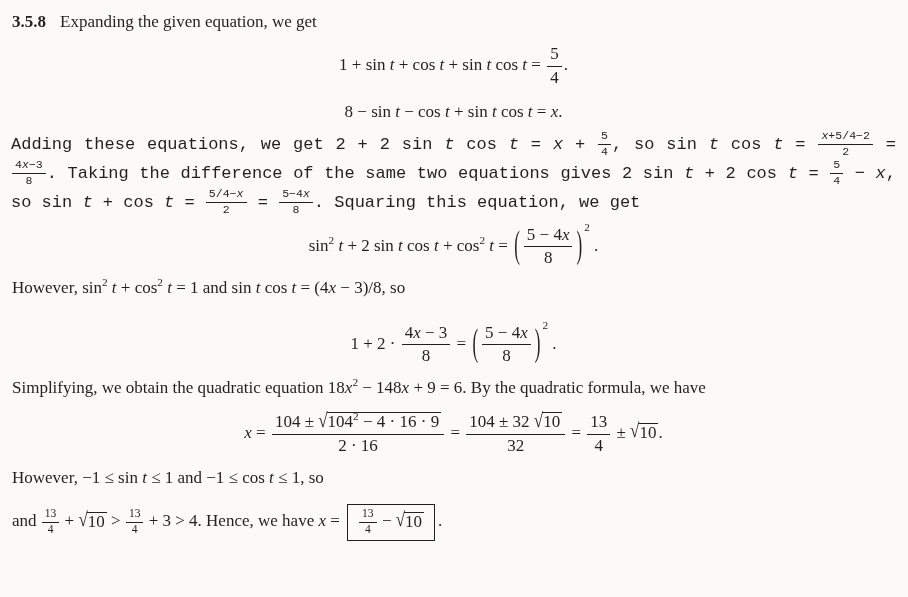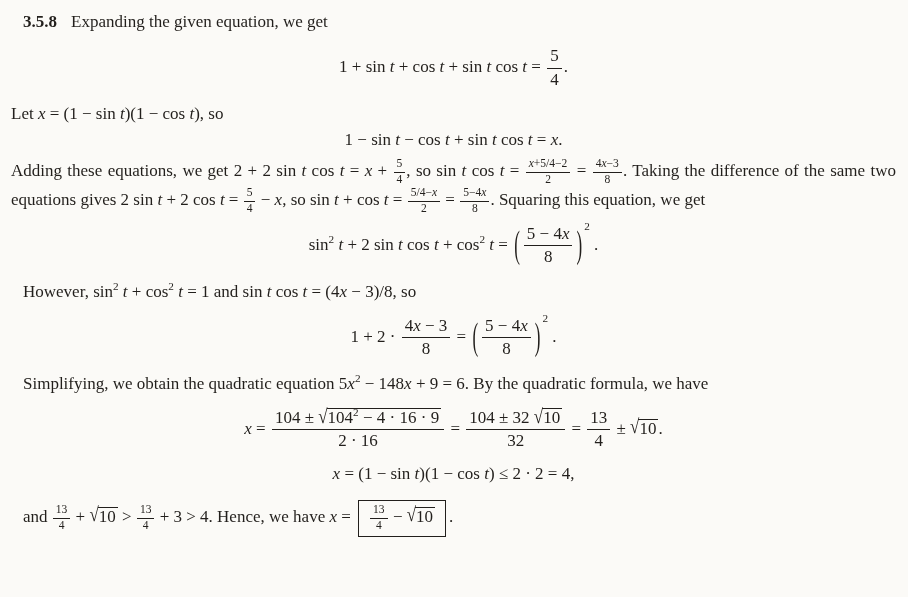--- a/index.html
+++ b/index.html
@@ -7,31 +7,31 @@
     width: 908px; height: 597px;
     box-sizing: border-box;
     padding: 8px 12px 0 11px;
     overflow: hidden;
     background: #fbfaf7;
     color: #221f1c;
     font-family: "Liberation Serif", "DejaVu Serif", serif;
     font-size: 17px;
     line-height: 1.42;
   }
-  .para { margin: 12px; }
+  .para { margin: 1px; }
   .p2 { text-align: justify; }
   .eq  { margin: 0; text-align: center; }
 
   .p1 { margin-top: 2px; }
   .e1 { margin: 10px 0 12px; }
   .pl { margin: 4px 0 2px; }
   .e2 { margin: 0 0 6px; }
-  .p2 { margin: 4px 0 0; }
+  .p2 { margin: 4px 0 0; font-family: Liberation Mono, monospace; }
   .e3 { margin: 8px 0 8px; }
-  .e4 { margin: 12px 0 10px; }
+  .e4 { margin: 22px 0 10px; }
   .e5 { margin: 12px 0 10px; }
   .e6 { margin: 10px 0 10px; }
   .p6 { margin-top: 14px; }
 
   .num { font-weight: bold; margin-right: 14px; }
   .i   { font-style: italic; }
   .r   { }
 
   .sup { font-size: 0.66em; vertical-align: 0.6em; line-height: 0; }
   .big + .sup { vertical-align: 1.8em; }
@@ -56,33 +56,32 @@
            padding: 3px 10px; margin: 0 3px; vertical-align: middle; }
 </style>
 </head>
 <body style="background: rgb(251, 250, 247); color: rgb(34, 31, 28);">
 
 <main class="page">
   <p class="para p1"><span class="num">3.5.8</span><span>Expanding the given equation, we get</span></p>
 
   <div class="eq e1"><span class="r">1 + sin </span><span class="i">t</span><span class="r"> + cos </span><span class="i">t</span><span class="r"> + sin </span><span class="i">t</span><span class="r"> cos </span><span class="i">t</span><span class="r"> = </span><span class="frac"><span class="fn"><span class="r">5</span></span><span class="fd"><span class="r">4</span></span></span><span class="r">.</span></div>
 
-  <p class="para pl"><span class="r">Let </span><span class="i">x</span><span class="r"> = (1 − sin </span><span class="i">t</span><span class="r">)(1 − cos </span><span class="i">t</span><span class="r">), so</span></p>
 
-  <div class="eq e2"><span class="r">1 − sin </span><span class="i">t</span><span class="r"> − cos </span><span class="i">t</span><span class="r"> + sin </span><span class="i">t</span><span class="r"> cos </span><span class="i">t</span><span class="r"> = </span><span class="i">x</span><span class="r">.</span></div>
+  <div class="eq e2"><span class="r">8 − sin </span><span class="i">t</span><span class="r"> − cos </span><span class="i">t</span><span class="r"> + sin </span><span class="i">t</span><span class="r"> cos </span><span class="i">t</span><span class="r"> = </span><span class="i">x</span><span class="r">.</span></div>
 
   <p class="para p2"><span class="r">Adding these equations, we get 2 + 2 sin </span><span class="i">t</span><span class="r"> cos </span><span class="i">t</span><span class="r"> = </span><span class="i">x</span><span class="r"> + </span><span class="frac small"><span class="fn"><span class="r">5</span></span><span class="fd"><span class="r">4</span></span></span><span class="r">, so sin </span><span class="i">t</span><span class="r"> cos </span><span class="i">t</span><span class="r"> = </span><span class="frac small"><span class="fn"><span class="i">x</span><span class="r">+5/4−2</span></span><span class="fd"><span class="r">2</span></span></span><span class="r"> = </span><span class="frac small"><span class="fn"><span class="r">4</span><span class="i">x</span><span class="r">−3</span></span><span class="fd"><span class="r">8</span></span></span><span class="r">. Taking the difference of the same two equations gives 2 sin </span><span class="i">t</span><span class="r"> + 2 cos </span><span class="i">t</span><span class="r"> = </span><span class="frac small"><span class="fn"><span class="r">5</span></span><span class="fd"><span class="r">4</span></span></span><span class="r"> − </span><span class="i">x</span><span class="r">, so sin </span><span class="i">t</span><span class="r"> + cos </span><span class="i">t</span><span class="r"> = </span><span class="frac small"><span class="fn"><span class="r">5/4−</span><span class="i">x</span></span><span class="fd"><span class="r">2</span></span></span><span class="r"> = </span><span class="frac small"><span class="fn"><span class="r">5−4</span><span class="i">x</span></span><span class="fd"><span class="r">8</span></span></span><span class="r">. Squaring this equation, we get</span></p>
 
   <div class="eq e3"><span class="r">sin</span><span class="sup"><span class="r">2</span></span><span class="r"> </span><span class="i">t</span><span class="r"> + 2 sin </span><span class="i">t</span><span class="r"> cos </span><span class="i">t</span><span class="r"> + cos</span><span class="sup"><span class="r">2</span></span><span class="r"> </span><span class="i">t</span><span class="r"> = </span><span class="big">(</span><span class="frac"><span class="fn"><span class="r">5 − 4</span><span class="i">x</span></span><span class="fd"><span class="r">8</span></span></span><span class="big">)</span><span class="sup"><span class="r">2</span></span><span class="r"> .</span></div>
 
   <p class="para p3"><span class="r">However, sin</span><span class="sup"><span class="r">2</span></span><span class="r"> </span><span class="i">t</span><span class="r"> + cos</span><span class="sup"><span class="r">2</span></span><span class="r"> </span><span class="i">t</span><span class="r"> = 1 and sin </span><span class="i">t</span><span class="r"> cos </span><span class="i">t</span><span class="r"> = (4</span><span class="i">x</span><span class="r"> − 3)/8, so</span></p>
 
   <div class="eq e4"><span class="r">1 + 2 · </span><span class="frac"><span class="fn"><span class="r">4</span><span class="i">x</span><span class="r"> − 3</span></span><span class="fd"><span class="r">8</span></span></span><span class="r"> = </span><span class="big">(</span><span class="frac"><span class="fn"><span class="r">5 − 4</span><span class="i">x</span></span><span class="fd"><span class="r">8</span></span></span><span class="big">)</span><span class="sup"><span class="r">2</span></span><span class="r"> .</span></div>
 
-  <p class="para p4"><span class="r">Simplifying, we obtain the quadratic equation 5</span><span class="i">x</span><span class="sup"><span class="r">2</span></span><span class="r"> − 148</span><span class="i">x</span><span class="r"> + 9 = 6. By the quadratic formula, we have</span></p>
+  <p class="para p4"><span class="r">Simplifying, we obtain the quadratic equation 18</span><span class="i">x</span><span class="sup"><span class="r">2</span></span><span class="r"> − 148</span><span class="i">x</span><span class="r"> + 9 = 6. By the quadratic formula, we have</span></p>
 
   <div class="eq e5"><span class="i">x</span><span class="r"> = </span><span class="frac"><span class="fn"><span class="r">104 ± </span><span class="sqrt"><span class="rad">√</span><span class="vin"><span class="r">104</span><span class="sup"><span class="r">2</span></span><span class="r"> − 4 · 16 · 9</span></span></span></span><span class="fd"><span class="r">2 · 16</span></span></span><span class="r"> = </span><span class="frac"><span class="fn"><span class="r">104 ± 32 </span><span class="sqrt"><span class="rad">√</span><span class="vin"><span class="r">10</span></span></span></span><span class="fd"><span class="r">32</span></span></span><span class="r"> = </span><span class="frac"><span class="fn"><span class="r">13</span></span><span class="fd"><span class="r">4</span></span></span><span class="r"> ± </span><span class="sqrt"><span class="rad">√</span><span class="vin"><span class="r">10</span></span></span><span class="r">.</span></div>
 
+  <p class="para p5"><span class="r">However, −1 ≤ sin </span><span class="i">t</span><span class="r"> ≤ 1 and −1 ≤ cos </span><span class="i">t</span><span class="r"> ≤ 1, so</span></p>
 
-  <div class="eq e6"><span class="i">x</span><span class="r"> = (1 − sin </span><span class="i">t</span><span class="r">)(1 − cos </span><span class="i">t</span><span class="r">) ≤ 2 · 2 = 4,</span></div>
 
   <p class="para p6"><span class="r">and </span><span class="frac small"><span class="fn"><span class="r">13</span></span><span class="fd"><span class="r">4</span></span></span><span class="r"> + </span><span class="sqrt"><span class="rad">√</span><span class="vin"><span class="r">10</span></span></span><span class="r"> &gt; </span><span class="frac small"><span class="fn"><span class="r">13</span></span><span class="fd"><span class="r">4</span></span></span><span class="r"> + 3 &gt; 4. Hence, we have </span><span class="i">x</span><span class="r"> = </span><span class="boxed"><span class="frac small"><span class="fn"><span class="r">13</span></span><span class="fd"><span class="r">4</span></span></span><span class="r"> − </span><span class="sqrt"><span class="rad">√</span><span class="vin"><span class="r">10</span></span></span></span><span class="r">.</span></p>
 </main>
 
 </body></html>

